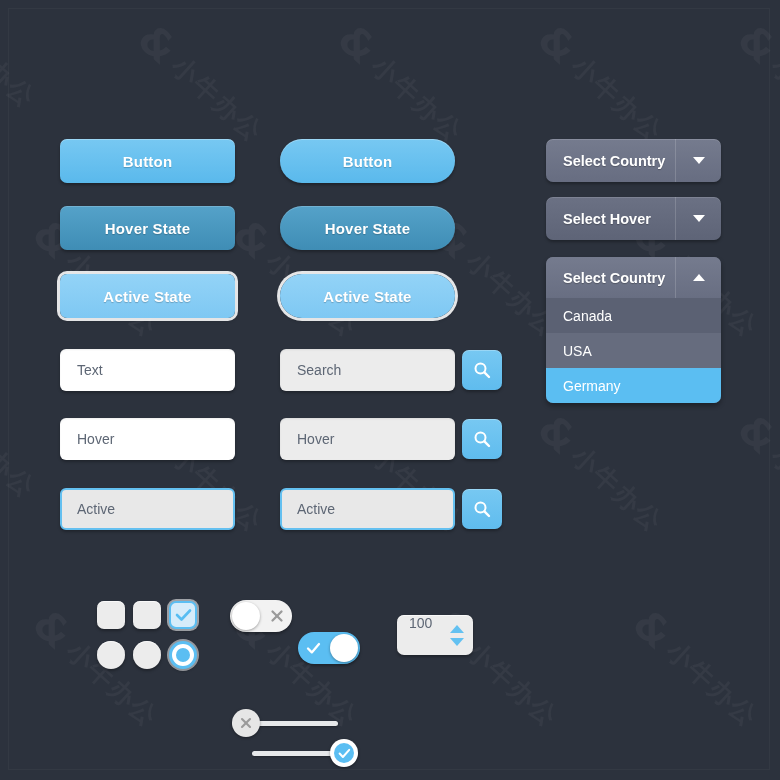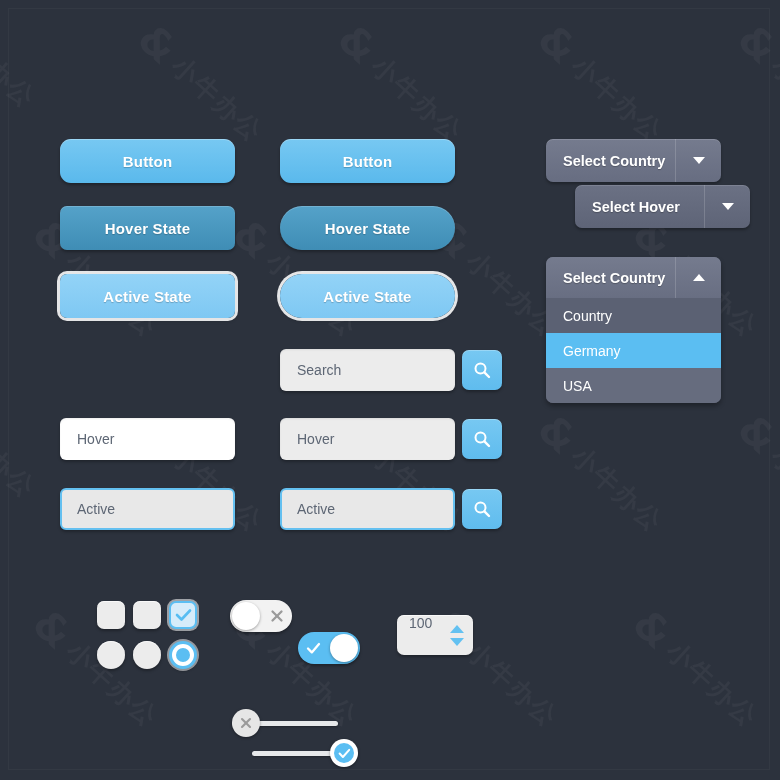--- a/index.html
+++ b/index.html
@@ -69,21 +69,20 @@
     text-shadow: 0 1px 1px rgba(0,0,0,0.22);
     box-sizing: border-box;
     user-select: none;
   }
   .btn-rect  { border-radius: 7px; }
   .btn-pill  { border-radius: 24px; }
 
   .btn-normal {
     background: linear-gradient(180deg, #77c8f2 0%, #5ab9ec 100%);
     box-shadow: 0 2px 3px rgba(0,0,0,0.30), inset 0 1px 0 rgba(255,255,255,0.28);
-    border-radius: 11px;
   }
   .btn-hover {
     background: linear-gradient(180deg, #55a2c9 0%, #3f8db5 100%);
     box-shadow: 0 2px 3px rgba(0,0,0,0.30), inset 0 1px 0 rgba(255,255,255,0.18);
     text-align: right;
   }
   .btn-active {
     background: linear-gradient(180deg, #93d3f7 0%, #7ec8f3 100%);
     box-shadow: 0 0 0 3px rgba(255,255,255,0.88), 0 2px 4px rgba(0,0,0,0.32);
   }
@@ -369,45 +368,48 @@
     <span>Active State</span>
   </div>
 
   <div class="abs select select-normal" style="left:546px;top:139px;width:175px;height:43px;">
     <span class="select-label">Select Country</span>
     <span class="select-arrow-zone">
       <span class="caret-down"></span>
     </span>
   </div>
 
-  <div class="abs select select-hover" style="left:546px;top:185px;width:175px;height:43px;margin-left:29px;">
+  <div class="abs select select-hover" style="left:546px;top:197px;width:175px;height:43px;">
     <span class="select-label">Select Hover</span>
     <span class="select-arrow-zone">
       <span class="caret-down"></span>
     </span>
   </div>
 
   <div class="abs select-open-wrap" style="left:546px;top:257px;width:175px;">
     <div class="select-open-head">
       <span class="select-label">Select Country</span>
       <span class="select-arrow-zone" style="height:41px;">
         <span class="caret-up"></span>
       </span>
     </div>
     <div class="opt opt-hover">
-      <span>Country</span>
+      <span>Canada</span>
+    </div>
+    <div class="opt opt-plain">
+      <span>USA</span>
     </div>
     <div class="opt opt-sel">
       <span>Germany</span>
     </div>
-    <div class="opt opt-plain">
-      <span>USA</span>
-    </div>
-  </div>
-
+  </div>
+
+  <div class="abs field field-white" style="left:60px;top:349px;width:175px;height:42px;">
+    <span>Text</span>
+  </div>
   <div class="abs field field-white" style="left:60px;top:418px;width:175px;height:42px;">
     <span>Hover</span>
   </div>
   <div class="abs field field-active" style="left:60px;top:488px;width:175px;height:42px;">
     <span>Active</span>
   </div>
 
   <div class="abs field field-grey" style="left:280px;top:349px;width:175px;height:42px;">
     <span>Search</span>
   </div>

